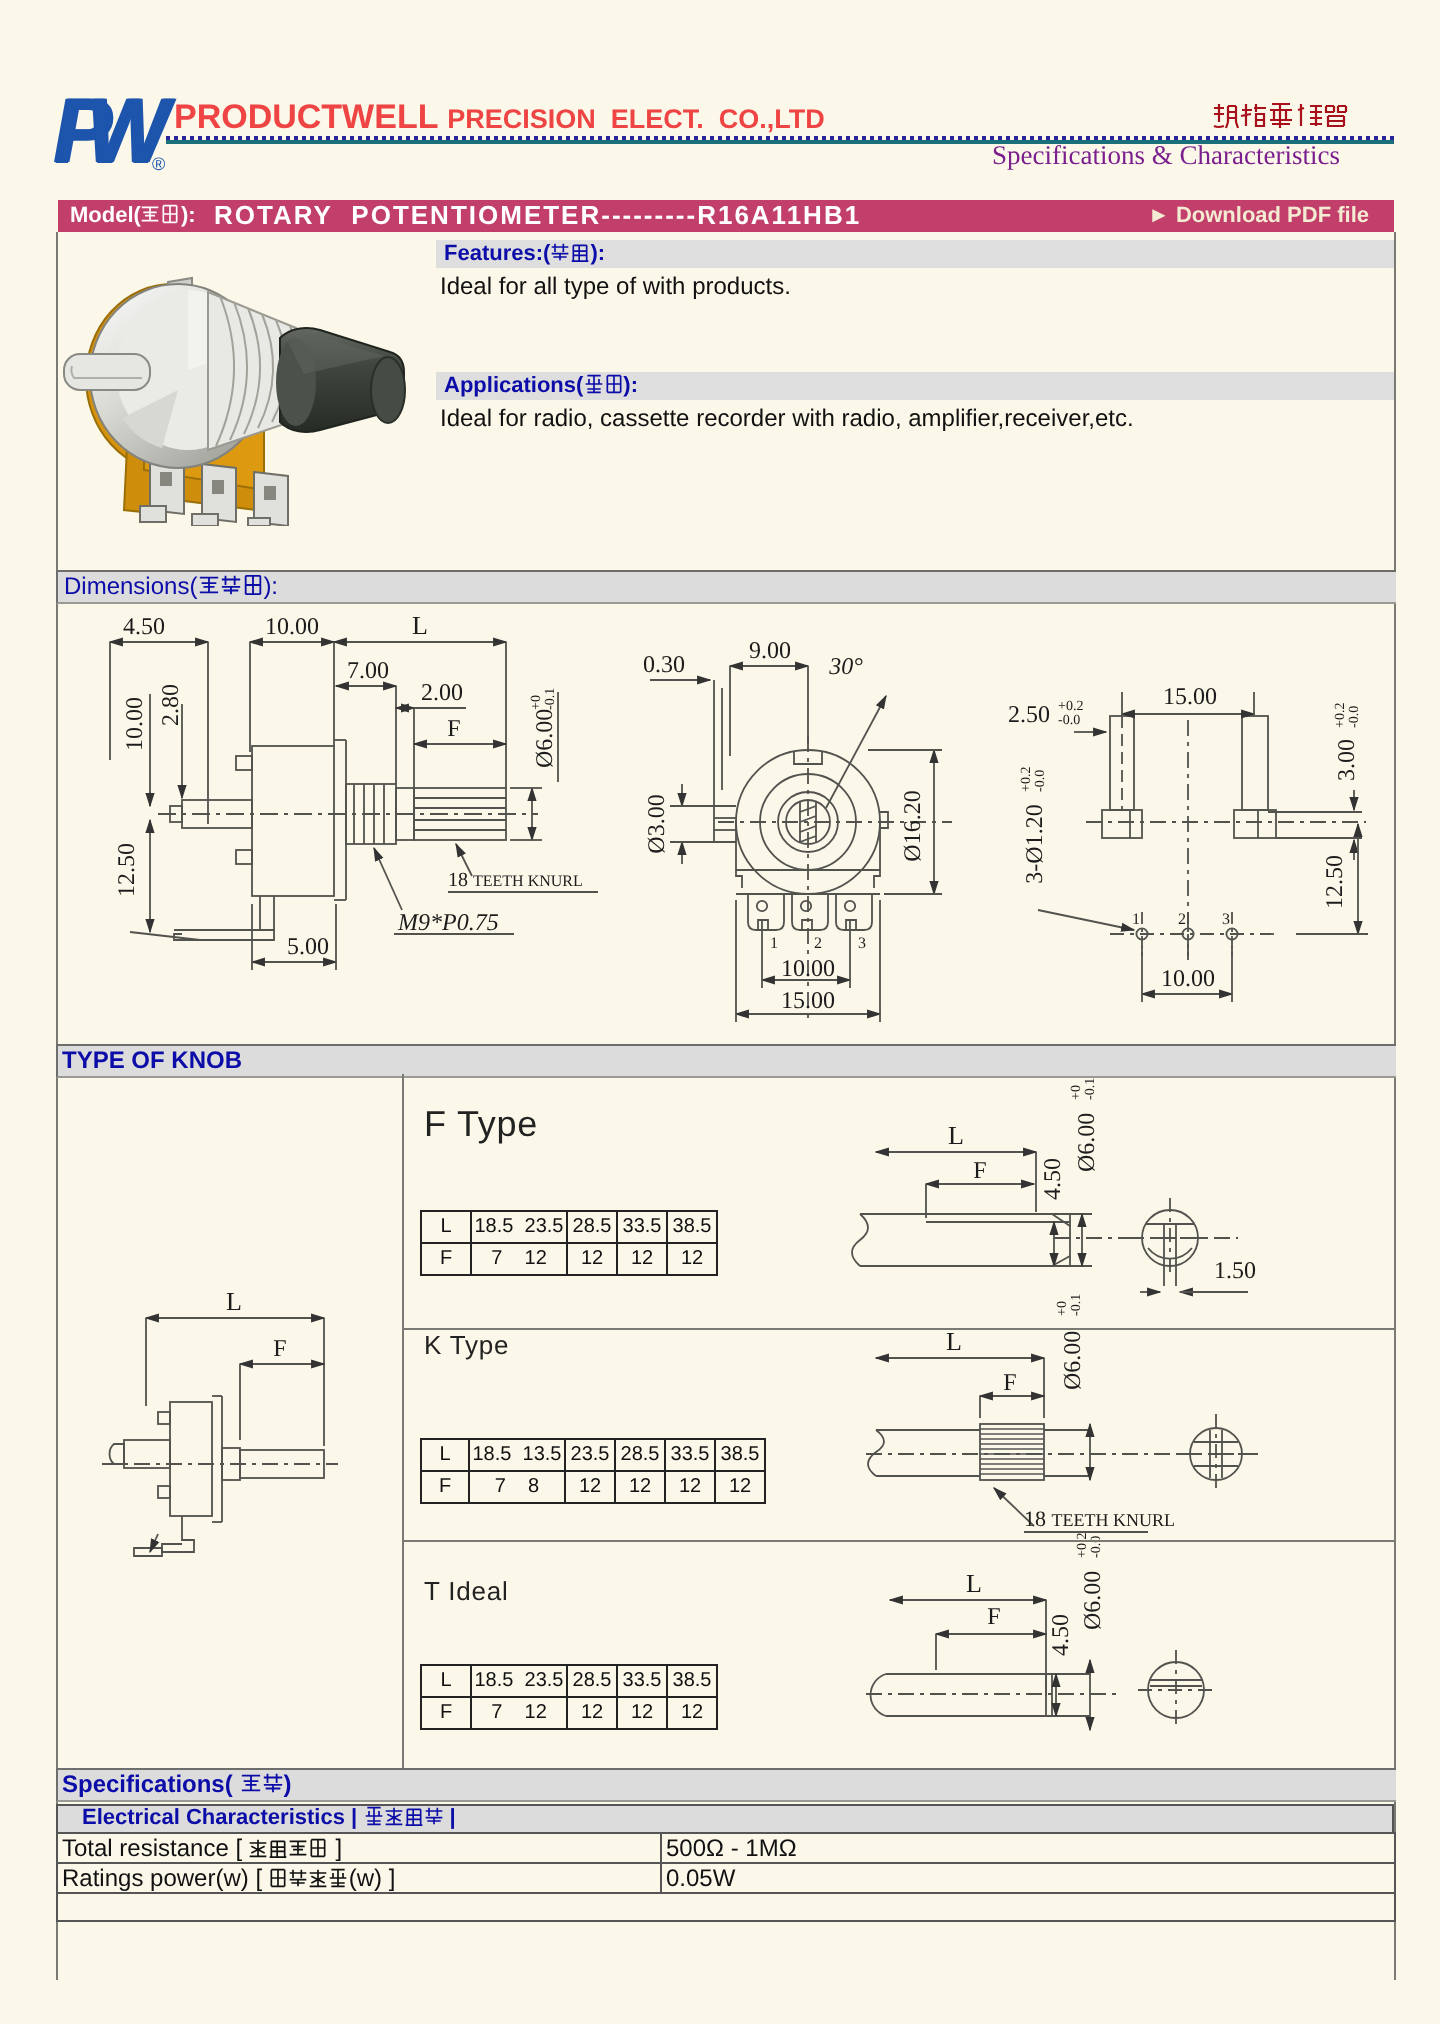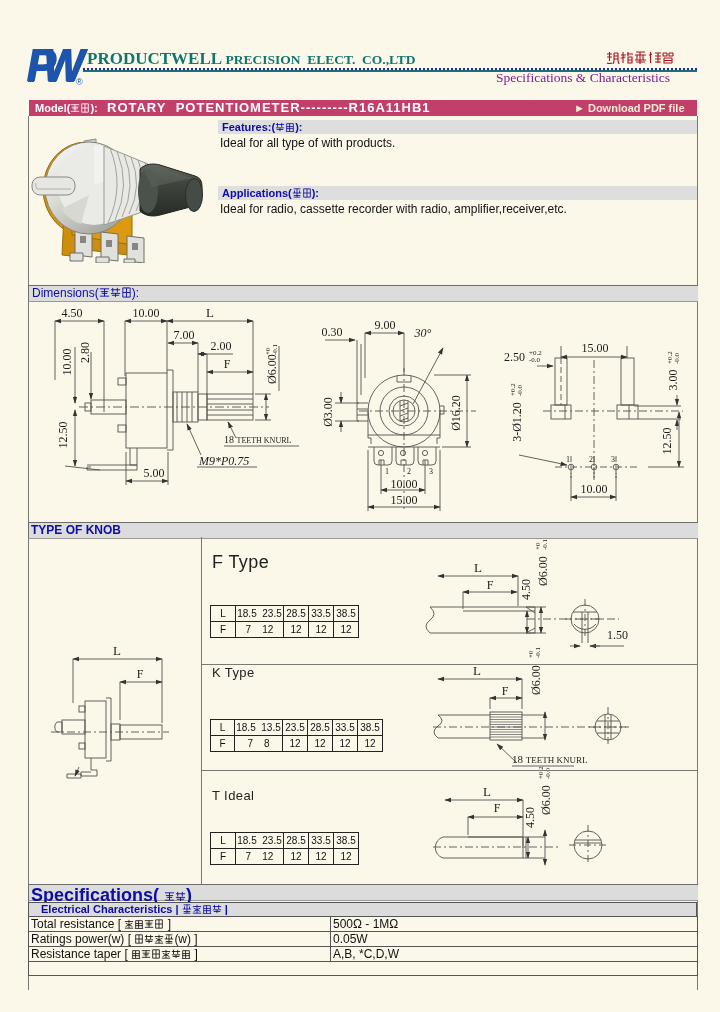--- a/index.html
+++ b/index.html
@@ -9,21 +9,21 @@
 .bar{background:#dedede}
 .hdrbar{background:#dcdcdc;border-top:1px solid #6d6d6d;border-left:1px solid #6d6d6d;border-bottom:1px solid #9a9a94}
 svg text{font-family:"Liberation Serif",serif;fill:#1c1c1c}
 svg{display:block}
 </style>
 </head>
 <body>
 
 <div class="abs" style="left:27px;top:46px;width:64px;height:42px;color:#1d55ad;font-weight:bold;font-style:italic;font-size:46px;letter-spacing:-13px;font-family:'Liberation Sans',sans-serif;line-height:38px;transform:scaleX(.94);transform-origin:0 0;text-shadow:.8px 0 0 #1d55ad,-.8px 0 0 #1d55ad,0 .6px 0 #1d55ad">PW</div>
 <div class="abs" style="left:76px;top:77px;color:#1d55ad;font-size:9px">®</div>
-<div class="abs" style="left:87px;top:49px;width:420px;color:#0f766e;font-family:Liberation Serif, serif;white-space:nowrap;line-height:19px"><span style="font-size:17px;font-weight:bold">PRODUCTWELL </span><span style="font-size:13.5px;font-weight:bold">PRECISION&nbsp; ELECT.&nbsp; CO.,LTD</span></div>
+<div class="abs" style="left:87px;top:49px;width:420px;color:#ef4444;font-family:Liberation Sans, sans-serif;white-space:nowrap;line-height:19px"><span style="font-size:17px;font-weight:bold">PRODUCTWELL </span><span style="font-size:13.5px;font-weight:bold">PRECISION&nbsp; ELECT.&nbsp; CO.,LTD</span></div>
 <div class="abs" style="left:83px;top:68px;width:614px;border-top:2px dotted #27279a"></div>
 <div class="abs" style="left:83px;top:70px;width:614px;border-top:2px solid #1b6f7a"></div>
 <div class="abs" style="left:606px;top:51px;width:68px;height:14px">
 <svg width="68" height="14" viewBox="0 0 68 14" stroke="#a8101c" stroke-width="1.1" fill="none">
  <g>
         <path d="M1 3 h5 M1 6 h5 M3.5 1 v9 M1 12 q2 1 5 0 M8 2 h4 M8 2 v8 M12 2 v8 M8 5 h4 M8 8 h4 M8 10 l-1 3 M12 10 l1 3"></path>
       </g>
  <g transform="translate(14,0)">
         <path d="M3 1 v11 M1 4 h5 M0.5 7 l5 -1 M8 1 v4 M7 3 h6 M8 6 h4 v6 h-4 z M8 9 h4"></path>
       </g>
@@ -590,21 +590,21 @@
           <td style="border:1.5px solid #222">7&nbsp;&nbsp;&nbsp; 12</td>
           <td style="border:1.5px solid #222">12</td>
           <td style="border:1.5px solid #222">12</td>
           <td style="border:1.5px solid #222">12</td>
         </tr>
 </tbody>
     </table>
 </div>
 
 <div class="abs hdrbar" style="left:28px;top:884px;width:669px;height:15px"></div>
-<div class="abs navy" style="left:31px;top:885px;font-size:18px;font-weight:bold">Specifications( <svg style="display:inline-block;width:11px;height:11px;vertical-align:-1px" viewBox="0 0 12 12" fill="none" stroke="currentColor" stroke-width="1.0">
+<div class="abs navy" style="left:31px;top:885px;font-size:12px;font-weight:bold">Specifications( <svg style="display:inline-block;width:11px;height:11px;vertical-align:-1px" viewBox="0 0 12 12" fill="none" stroke="currentColor" stroke-width="1.0">
       <path d="M1 2 h10 M6 2 v8 M2 5 h8 M1 10 h10 M3 7 h6"></path>
     </svg><svg style="display:inline-block;width:11px;height:11px;vertical-align:-1px" viewBox="0 0 12 12" fill="none" stroke="currentColor" stroke-width="1.0">
       <path d="M1 3 h10 M3 1 v5 M8 1 v5 M1 7 h10 M2 9 h8 M6 7 v4"></path>
     </svg>)</div>
 
 <div class="abs" style="left:28px;top:902px;width:669px;height:15px;background:#dcdcdc;border:1px solid #555;box-sizing:border-box"></div>
 <div class="abs navy" style="left:41px;top:903px;font-size:11px;font-weight:bold">Electrical Characteristics | <svg style="display:inline-block;width:10px;height:10px;vertical-align:-1px" viewBox="0 0 12 12" fill="none" stroke="currentColor" stroke-width="1.0">
       <path d="M2 1 h8 M3 3 v3 M9 3 v3 M1 6 h10 M6 1 v10 M2 9 h8 M2 11 h8"></path>
     </svg><svg style="display:inline-block;width:10px;height:10px;vertical-align:-1px" viewBox="0 0 12 12" fill="none" stroke="currentColor" stroke-width="1.0">
       <path d="M6 1 v10 M1 3 h10 M2 5 l8 4 M10 5 l-8 4 M1 11 h10"></path>
@@ -635,33 +635,17 @@
             </svg><svg style="display:inline-block;width:10px;height:10px;vertical-align:-1px" viewBox="0 0 12 12" fill="none" stroke="currentColor" stroke-width="1.0">
               <path d="M1 3 h10 M3 1 v5 M8 1 v5 M1 7 h10 M2 9 h8 M6 7 v4"></path>
             </svg><svg style="display:inline-block;width:10px;height:10px;vertical-align:-1px" viewBox="0 0 12 12" fill="none" stroke="currentColor" stroke-width="1.0">
               <path d="M6 1 v10 M1 3 h10 M2 5 l8 4 M10 5 l-8 4 M1 11 h10"></path>
             </svg><svg style="display:inline-block;width:10px;height:10px;vertical-align:-1px" viewBox="0 0 12 12" fill="none" stroke="currentColor" stroke-width="1.0">
               <path d="M2 1 h8 M3 3 v3 M9 3 v3 M1 6 h10 M6 1 v10 M2 9 h8 M2 11 h8"></path>
             </svg>(w) ]</td>
           <td style="border:1px solid #555;padding:0 2px">0.05W</td>
         </tr>
  <tr>
-          <td style="border:1px solid #555;height:13px;padding:0 2px">Resistance taper [ <svg style="display:inline-block;width:10px;height:10px;vertical-align:-1px" viewBox="0 0 12 12" fill="none" stroke="currentColor" stroke-width="1.0">
-              <path d="M2 2 h8 M2 2 v9 M10 2 v9 M2 5.5 h8 M5.5 2 v9 M1 11.5 h10 M2 8 h8"></path>
-            </svg><svg style="display:inline-block;width:10px;height:10px;vertical-align:-1px" viewBox="0 0 12 12" fill="none" stroke="currentColor" stroke-width="1.0">
-              <path d="M1 2 h10 M6 2 v8 M2 5 h8 M1 10 h10 M3 7 h6"></path>
-            </svg><svg style="display:inline-block;width:10px;height:10px;vertical-align:-1px" viewBox="0 0 12 12" fill="none" stroke="currentColor" stroke-width="1.0">
-              <path d="M2 1 v10 M2 1 h8 M10 1 v10 M2 6 h8 M2 11 h8 M6 1 v10"></path>
-            </svg><svg style="display:inline-block;width:10px;height:10px;vertical-align:-1px" viewBox="0 0 12 12" fill="none" stroke="currentColor" stroke-width="1.0">
-              <path d="M6 1 v10 M1 3 h10 M2 5 l8 4 M10 5 l-8 4 M1 11 h10"></path>
-            </svg><svg style="display:inline-block;width:10px;height:10px;vertical-align:-1px" viewBox="0 0 12 12" fill="none" stroke="currentColor" stroke-width="1.0">
-              <path d="M1 3 h10 M3 1 v5 M8 1 v5 M1 7 h10 M2 9 h8 M6 7 v4"></path>
-            </svg><svg style="display:inline-block;width:10px;height:10px;vertical-align:-1px" viewBox="0 0 12 12" fill="none" stroke="currentColor" stroke-width="1.0">
-              <path d="M2 2 h8 M2 2 v9 M10 2 v9 M2 5.5 h8 M5.5 2 v9 M1 11.5 h10 M2 8 h8"></path>
-            </svg> ]</td>
-          <td style="border:1px solid #555;padding:0 2px">A,B, *C,D,W</td>
-        </tr>
- <tr>
           <td style="border:1px solid #555;height:11px" colspan="2"></td>
         </tr>
 </tbody>
     </table>
 </div>
 
 </body></html>

